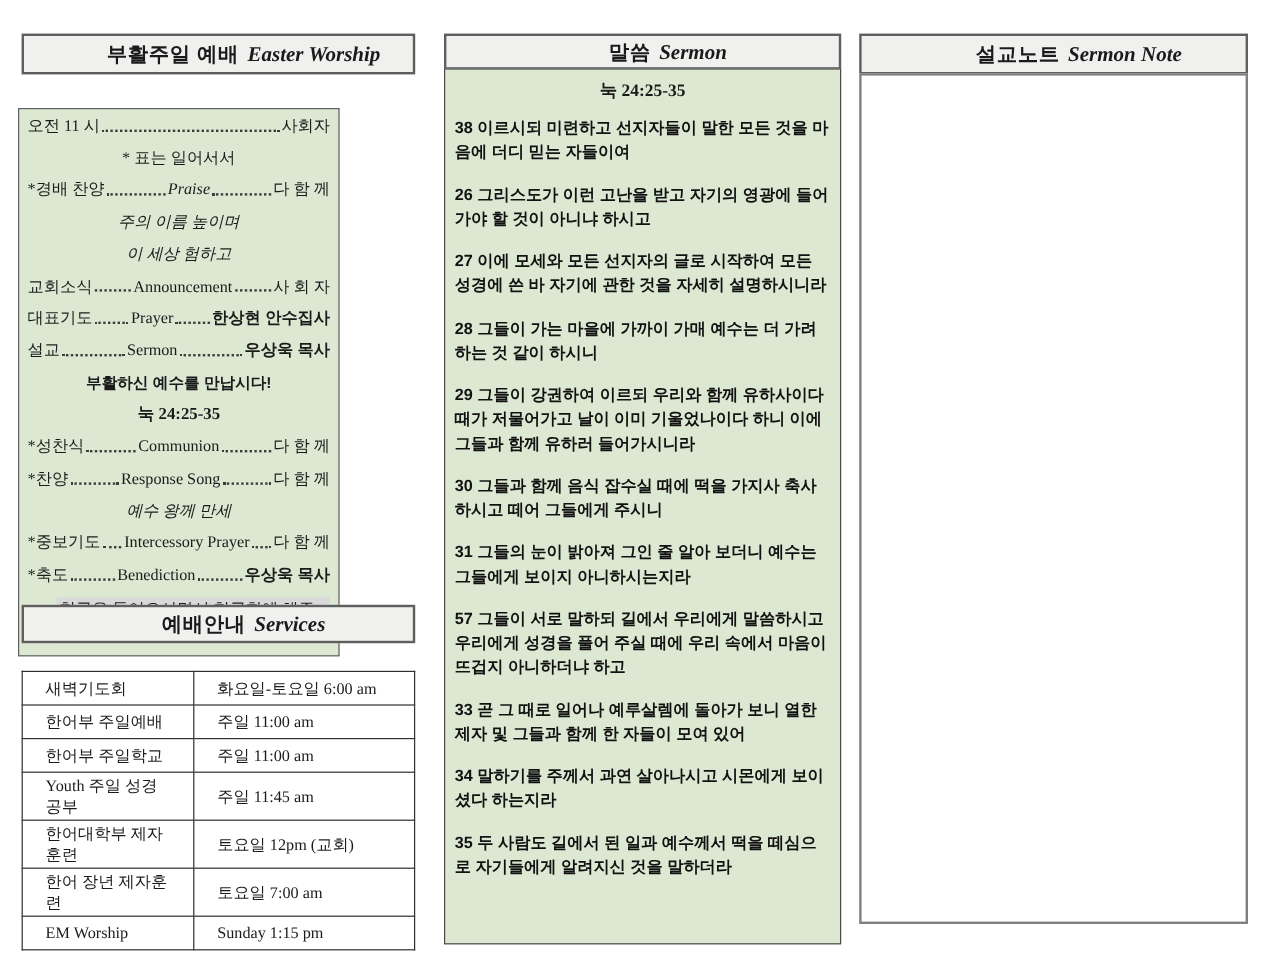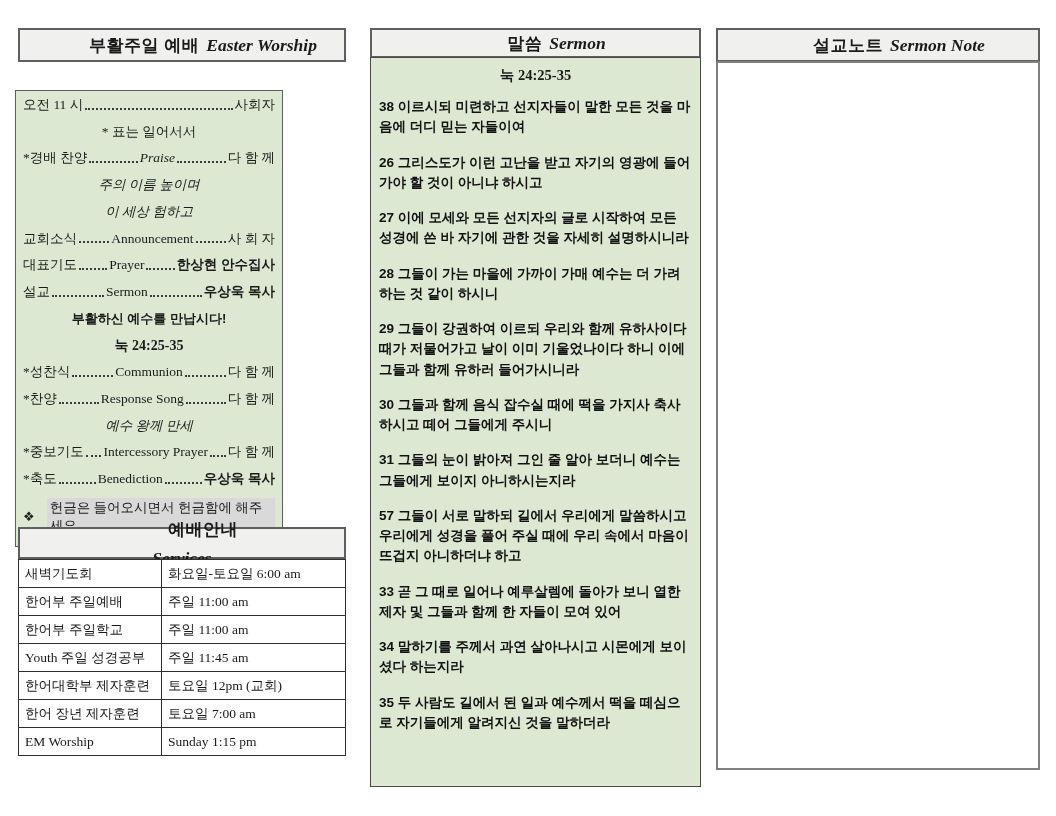--- a/index.html
+++ b/index.html
@@ -13,21 +13,21 @@
   .header-box {
     background:#f0f0ef; border:2px solid #5f5f5f;
     display:flex; align-items:center; justify-content:center; gap:7px;
   }
   .hdr-ko { font-family:"Liberation Sans", sans-serif; font-weight:700; font-size:17px; letter-spacing:.5px;margin-left:42px; }
   .hdr-en { font-family:"Liberation Serif", serif; font-weight:700; font-style:italic; font-size:17.5px; }
 
   
   .worship-header  { left:18px;  top:28px;  width:328px; height:34px; }
   .worship-body    { left:15px;  top:61px;  width:268px; height:457px;margin-top:29px; }
-  .services-header { left:18px;  top:527px; width:328px; height:32px;flex-direction:column; }
+  .services-header { left:18px;  top:504px; width:328px; height:32px; }
   .services-table  { left:18px;  top:559px; width:328px; }
   .sermon-header   { left:370px; top:28px;  width:331px; height:30px; }
   .sermon-body     { left:370px; top:57px;  width:331px; height:730px; }
   .note-header     { left:716px; top:28px;  width:324px; height:34px; }
   .note-body       { left:716px; top:61px;  width:324px; height:709px; background:#ffffff; border:2px solid #808080; }
 
   
   .worship-body {
     background:#dce8d2; border:1.5px solid #5f5f5f;
     padding:6px 7px 10px 7px;
@@ -43,21 +43,21 @@
   .s-italic { font-style:italic; }
   .s-bold { font-family:"Liberation Sans", sans-serif; font-weight:700; font-size:13px; }
   .s-bold-serif { font-weight:700; font-size:14px; }
   .note-line { display:flex; justify-content:center; align-items:center; gap:12px; }
   .note-bullet { font-family:"DejaVu Sans", sans-serif; font-size:13px; color:#222; }
   .note-text { background:#d9d9d9; padding:1px 3px; }
 
   
   table.services-table { border-collapse:collapse; table-layout:fixed; width:328px; background:#ffffff; font-size:13.5px; }
   table.services-table td {
-    border:1.5px solid #2f2f2f; padding:2px 6px; vertical-align:middle;
+    border:1.5px solid #2f2f2f; padding:2px 19px; vertical-align:middle;
     white-space:pre-line; line-height:1.3;
   }
   table.services-table col.c1 { width:143px; }
   table.services-table tr { height:28px; }
 
   
   .sermon-body {
     background:#dce8d2; border:1.5px solid #4a4a4a;
     padding:6px 8px; overflow:hidden;
   }

